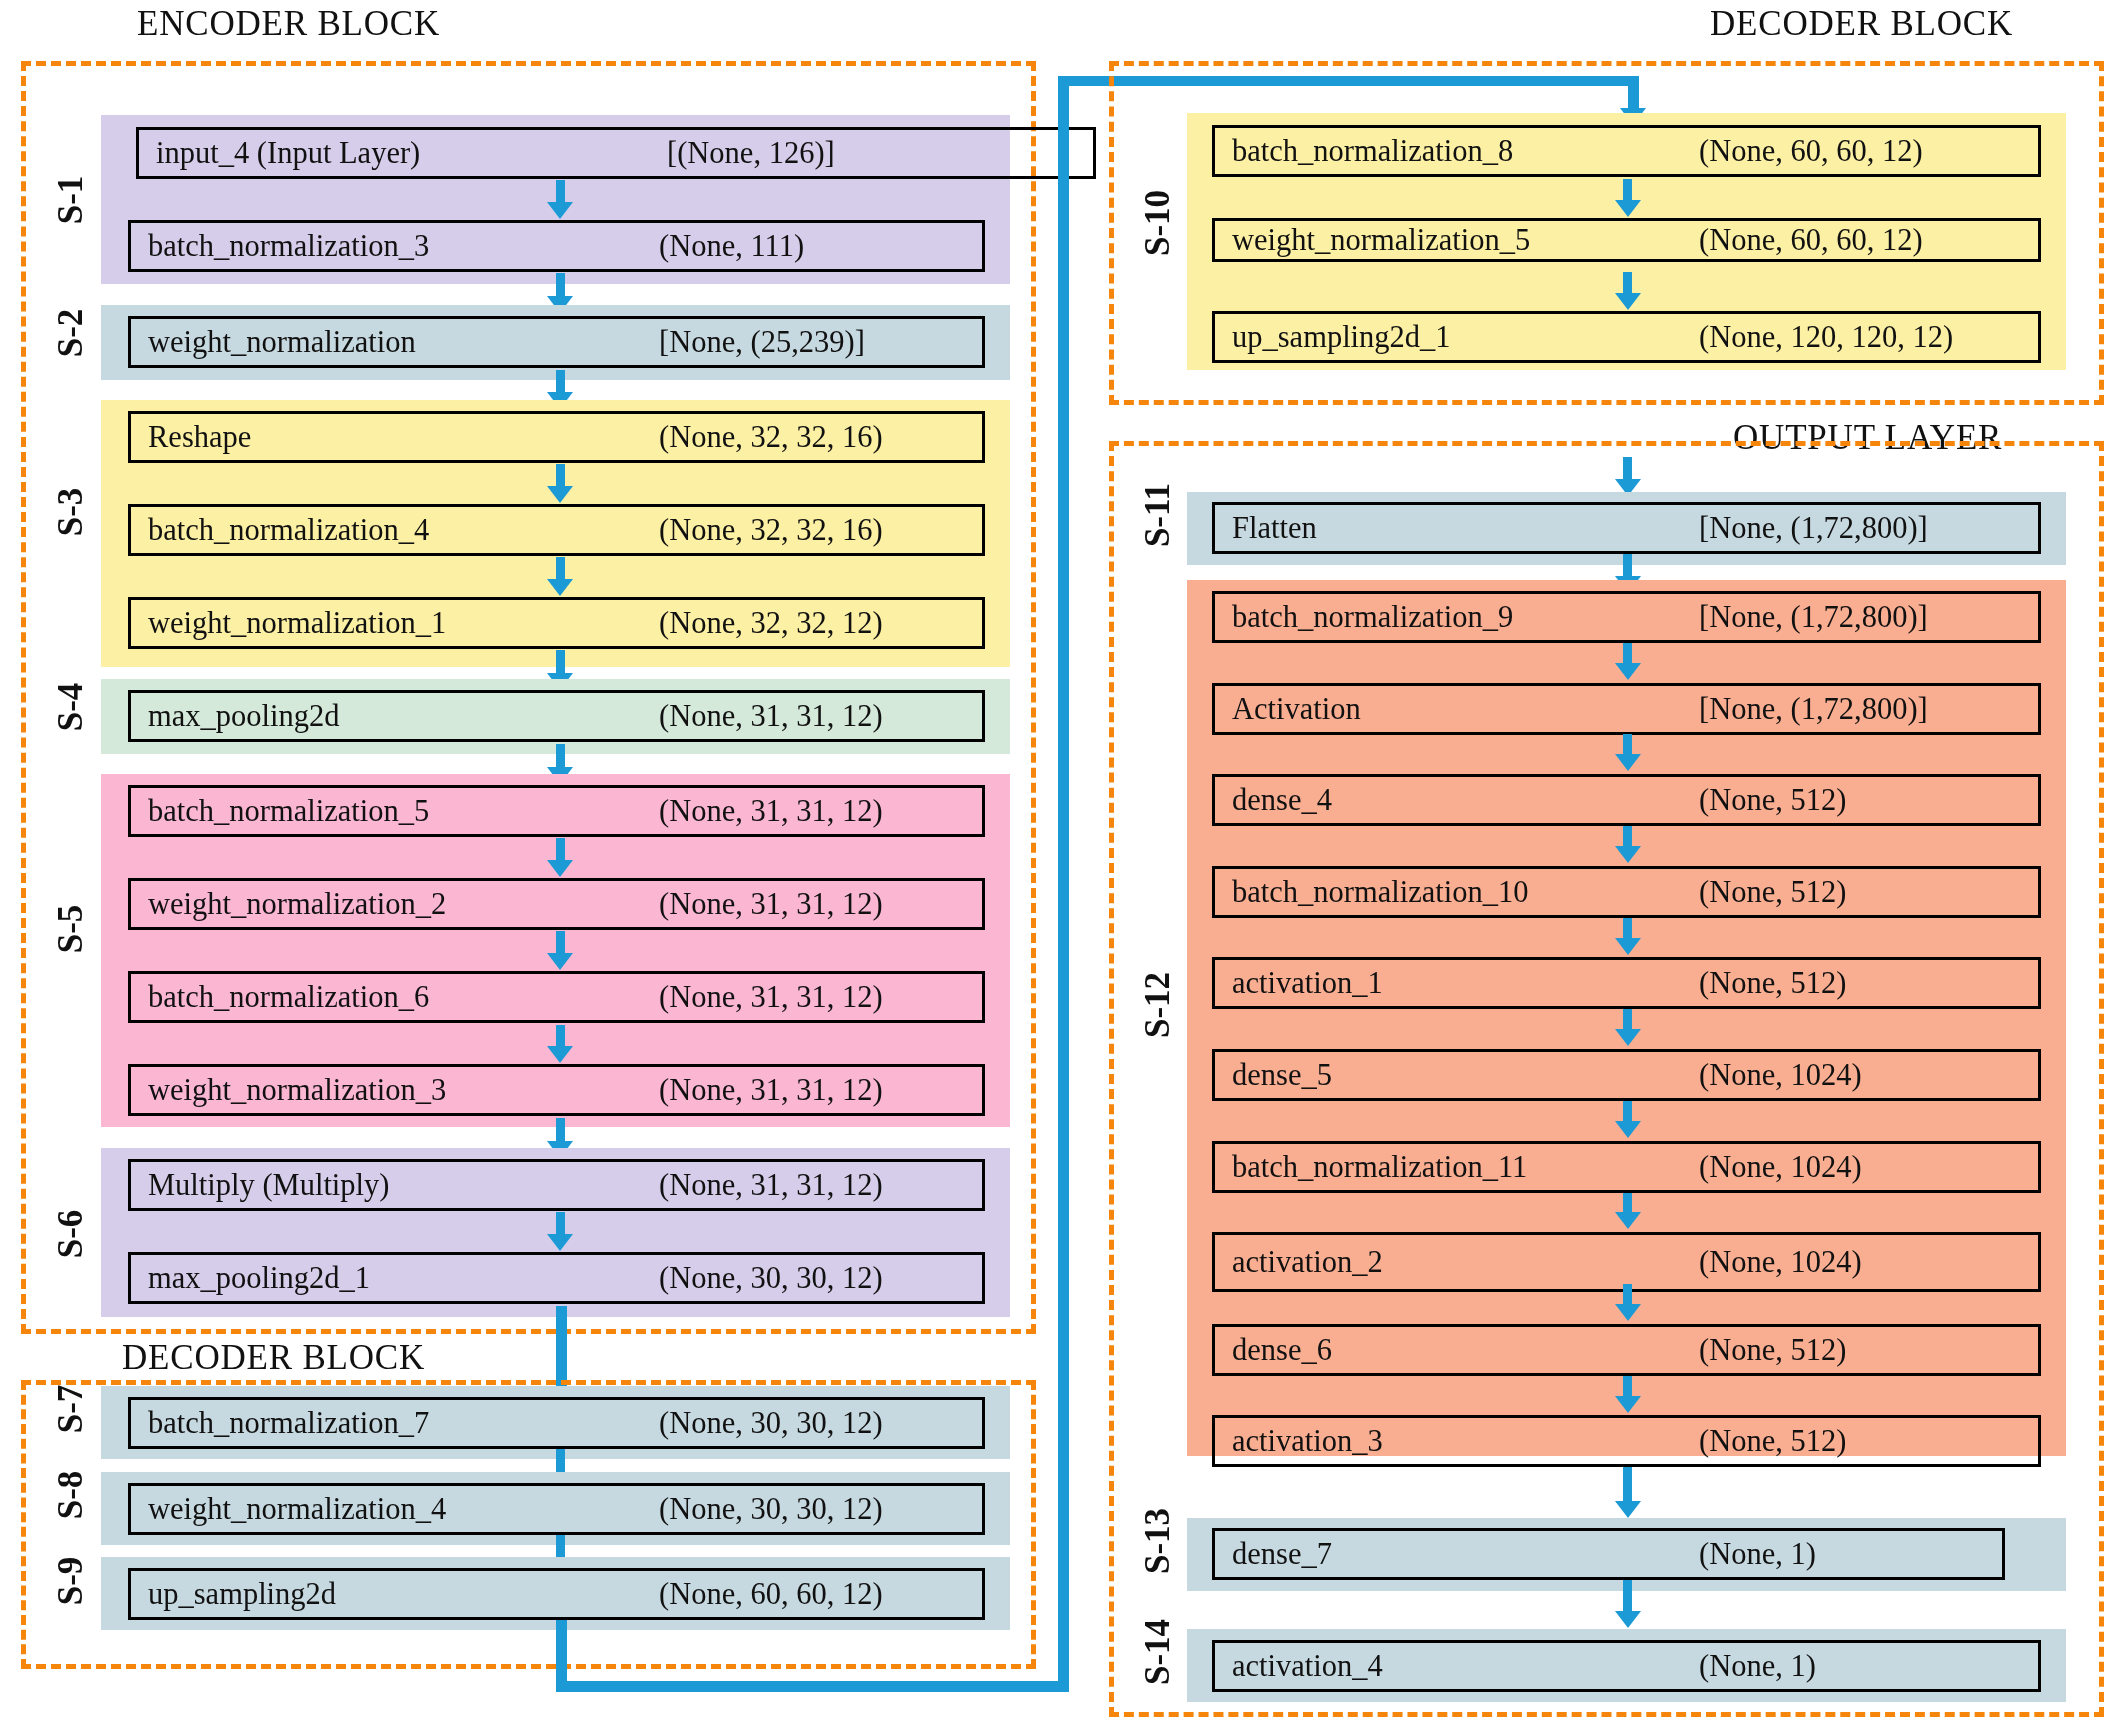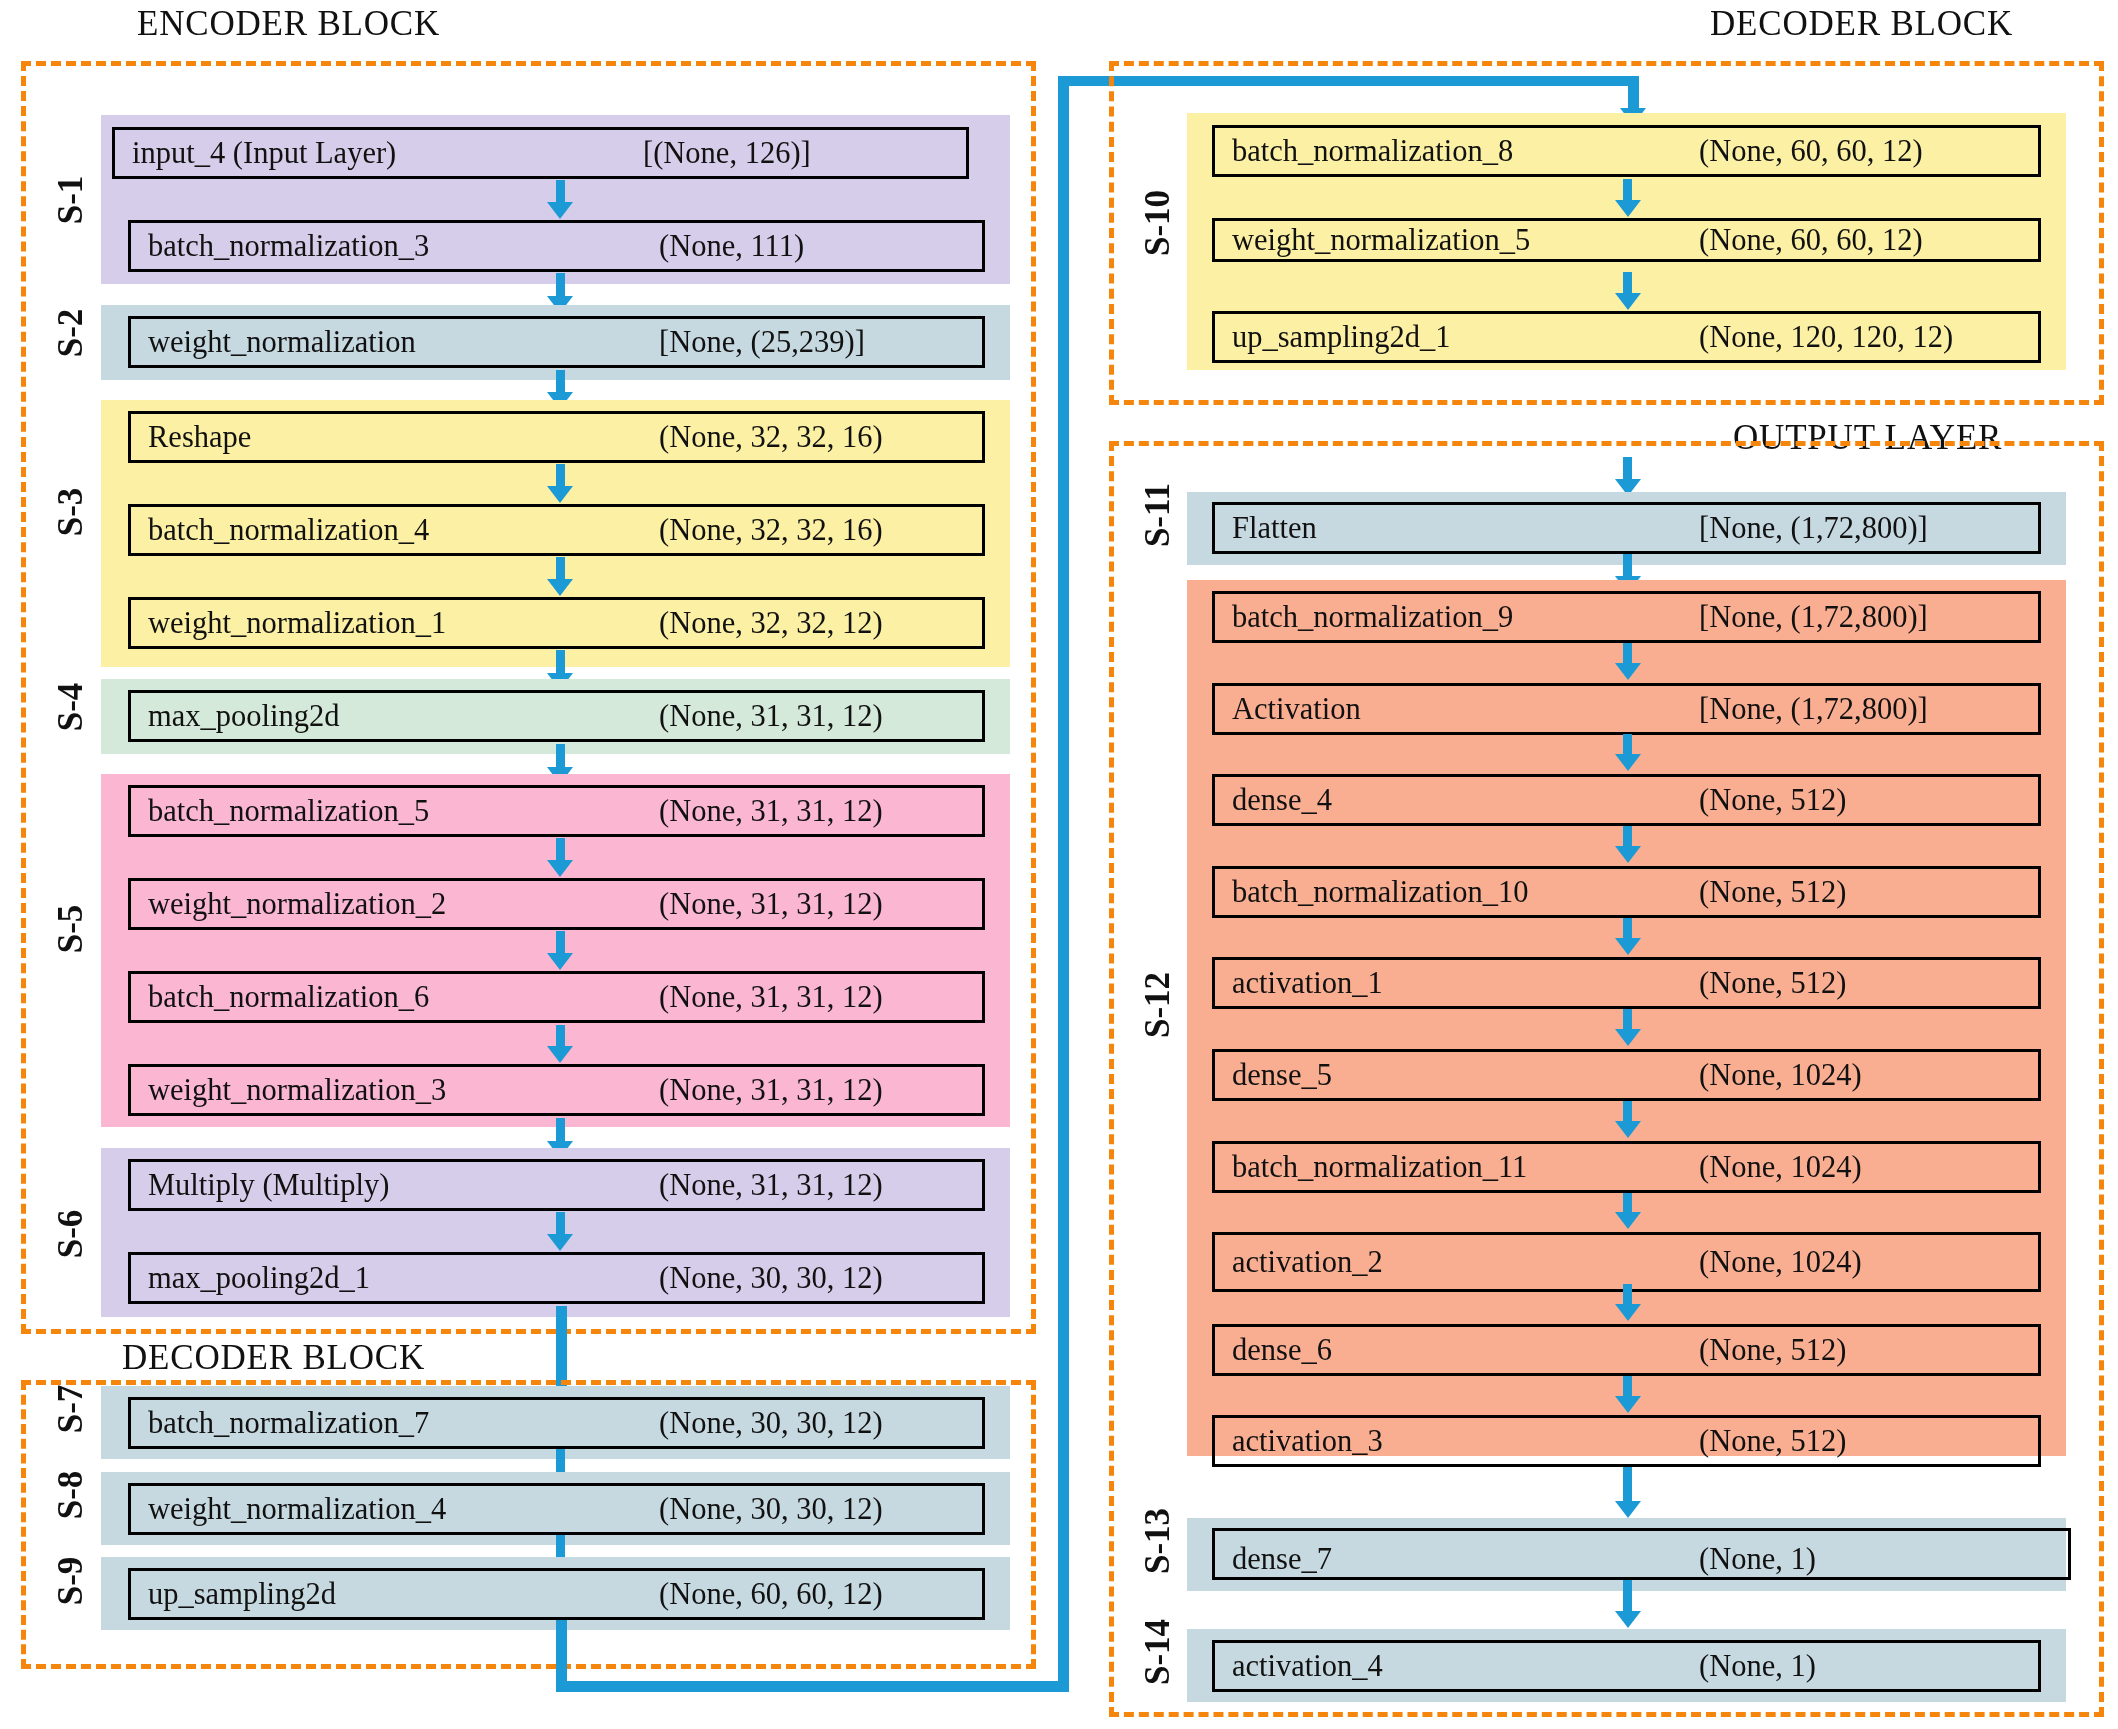--- a/index.html
+++ b/index.html
@@ -81,21 +81,21 @@
 </head>
 <body>
 
 <div class="block-title" style="left:137px;top:3.8px;">ENCODER BLOCK</div>
 
 <div class="dashed" style="left:21.4px;top:61px;width:1015px;height:1273px;"></div>
 
 <div class="group" style="left:101px;top:115px;width:909px;height:169px;background:#D5CDE9;"></div>
 <div class="slabel" style="left:10px;top:180px;width:122px;">S-1</div>
 
-<div class="row" style="left:112px;top:127px;width:857px;height:52px;">
+<div class="row" style="left:136px;top:127px;width:960px;height:52px;">
   <span class="nm">input_4 (Input Layer)</span>
   <span class="sh" style="left:528px;">[(None, 126)]</span>
 </div>
 <div class="arrow" style="left:556px;top:180px;width:9.2px;height:27.5px;"></div>
 <div class="arrowhead" style="left:547px;top:202px;"></div>
 
 <div class="row" style="left:128px;top:220px;width:857px;height:52px;">
   <span class="nm">batch_normalization_3</span>
   <span class="sh" style="left:528px;">(None, 111)</span>
 </div>
@@ -350,21 +350,21 @@
 <div class="row" style="left:1212px;top:1415px;width:829px;height:52px;">
   <span class="nm">activation_3</span>
   <span class="sh" style="left:484px;">(None, 512)</span>
 </div>
 <div class="arrow" style="left:1623px;top:1467px;width:9.2px;height:41px;"></div>
 <div class="arrowhead" style="left:1615px;top:1501px;"></div>
 
 <div class="group" style="left:1187px;top:1518px;width:879px;height:73px;background:#C7D9E0;"></div>
 <div class="slabel" style="left:1089px;top:1521px;width:137px;">S-13</div>
 
-<div class="row" style="left:1212px;top:1528px;width:859px;height:52px;align-items:flex-end;">
+<div class="row" style="left:1212px;top:1528px;width:793px;height:52px;">
   <span class="nm">dense_7</span>
   <span class="sh" style="left:484px;">(None, 1)</span>
 </div>
 <div class="arrow" style="left:1623px;top:1580px;width:9.2px;height:37px;"></div>
 <div class="arrowhead" style="left:1615px;top:1611px;"></div>
 
 <div class="group" style="left:1187px;top:1629px;width:879px;height:73px;background:#C7D9E0;"></div>
 <div class="slabel" style="left:1089px;top:1632px;width:137px;">S-14</div>
 
 <div class="row" style="left:1212px;top:1640px;width:829px;height:52px;">

